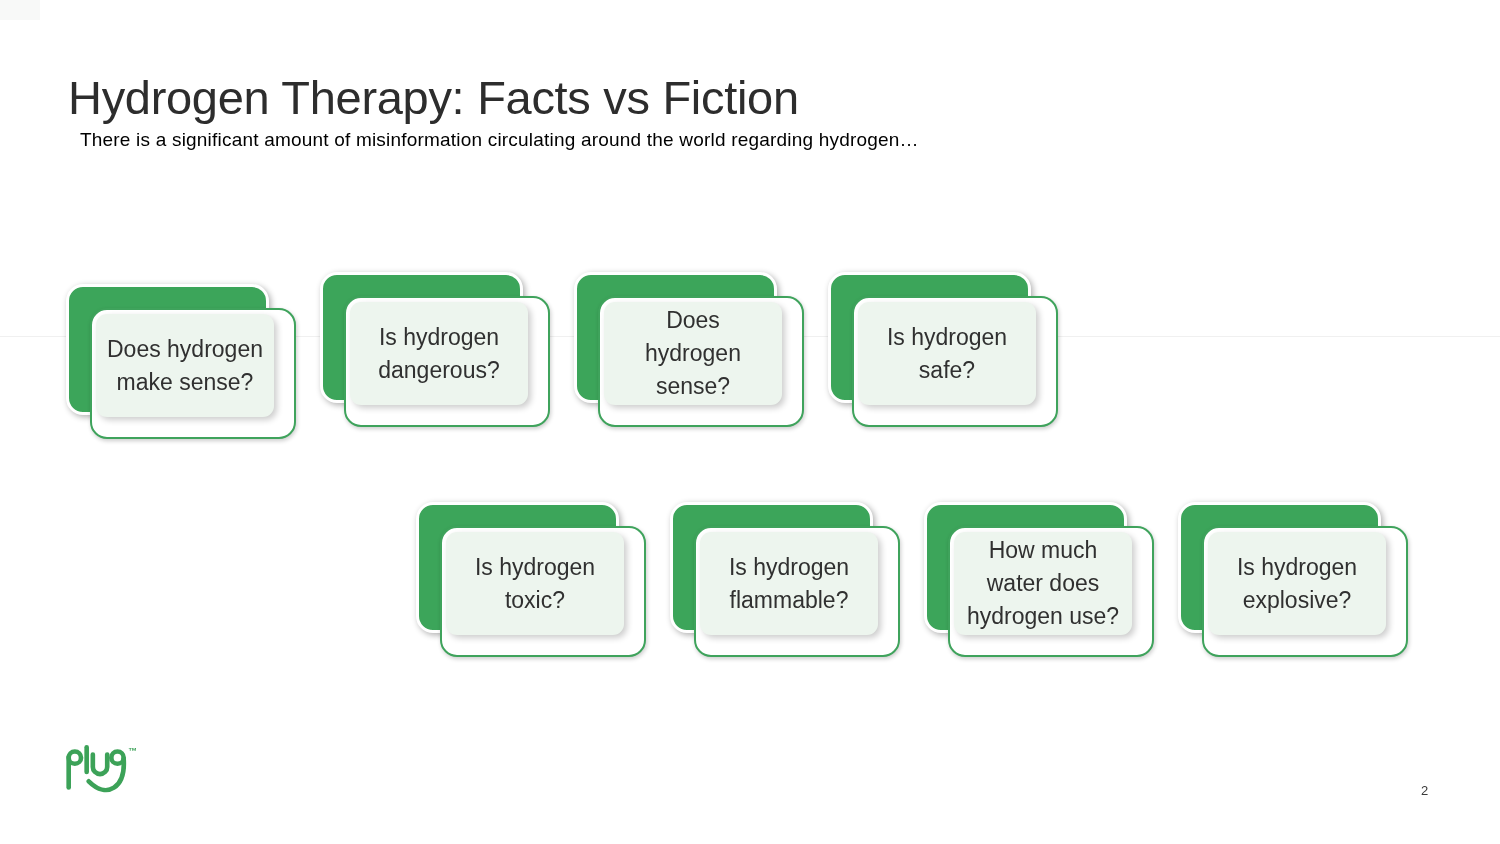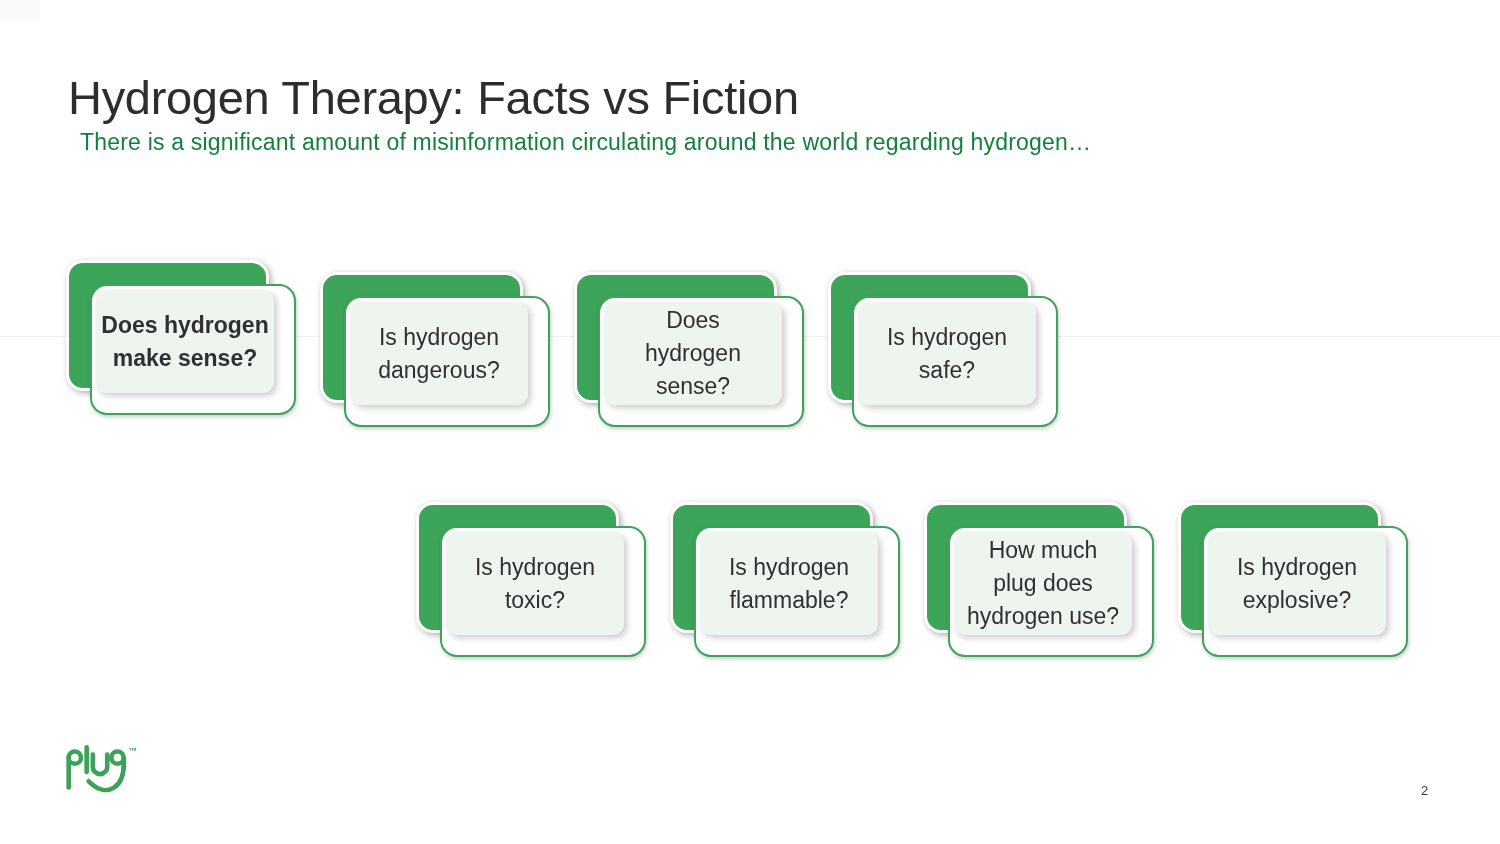--- a/index.html
+++ b/index.html
@@ -19,26 +19,26 @@
     background:#ececec;opacity:.8;z-index:0;
   }
 
   .title{
     position:absolute;left:68px;top:40px;
     font-size:47px;line-height:1.15;letter-spacing:-0.3px;
     color:#2d2d2d;font-weight:500;white-space:nowrap;z-index:2;text-align:center;
   }
   .subtitle{
     position:absolute;left:80px;top:128px;
-    font-size:23px;line-height:1.25;letter-spacing:0.2px;
-    color:#15803d;font-weight:400;white-space:nowrap;z-index:2;
+    font-size:19px;line-height:1.25;letter-spacing:0.2px;
+    color:#000000;font-weight:400;white-space:nowrap;z-index:2;
   }
 
   .card-group{position:absolute;width:230px;height:156px;z-index:3;}
-  .pos1{left:66px;top:260px;font-weight:bold;}
+  .pos1{left:66px;top:284px;}
   .pos2{left:320px;top:272px;}
   .pos3{left:574px;top:272px;}
   .pos4{left:828px;top:272px;}
   .pos5{left:416px;top:502px;}
   .pos6{left:670px;top:502px;}
   .pos7{left:924px;top:502px;}
   .pos8{left:1178px;top:502px;}
 
   .card-back{
     position:absolute;left:0;top:0;width:203px;height:131px;
@@ -147,21 +147,21 @@
 flammable?</span>
       </div>
     </div>
   </div>
 
   <div class="card-group pos7">
     <div class="card-back"></div>
     <div class="card-front">
       <div class="card-inner">
         <span class="card-text">How much
-plug does
+water does
 hydrogen use?</span>
       </div>
     </div>
   </div>
 
   <div class="card-group pos8">
     <div class="card-back"></div>
     <div class="card-front">
       <div class="card-inner">
         <span class="card-text">Is hydrogen

